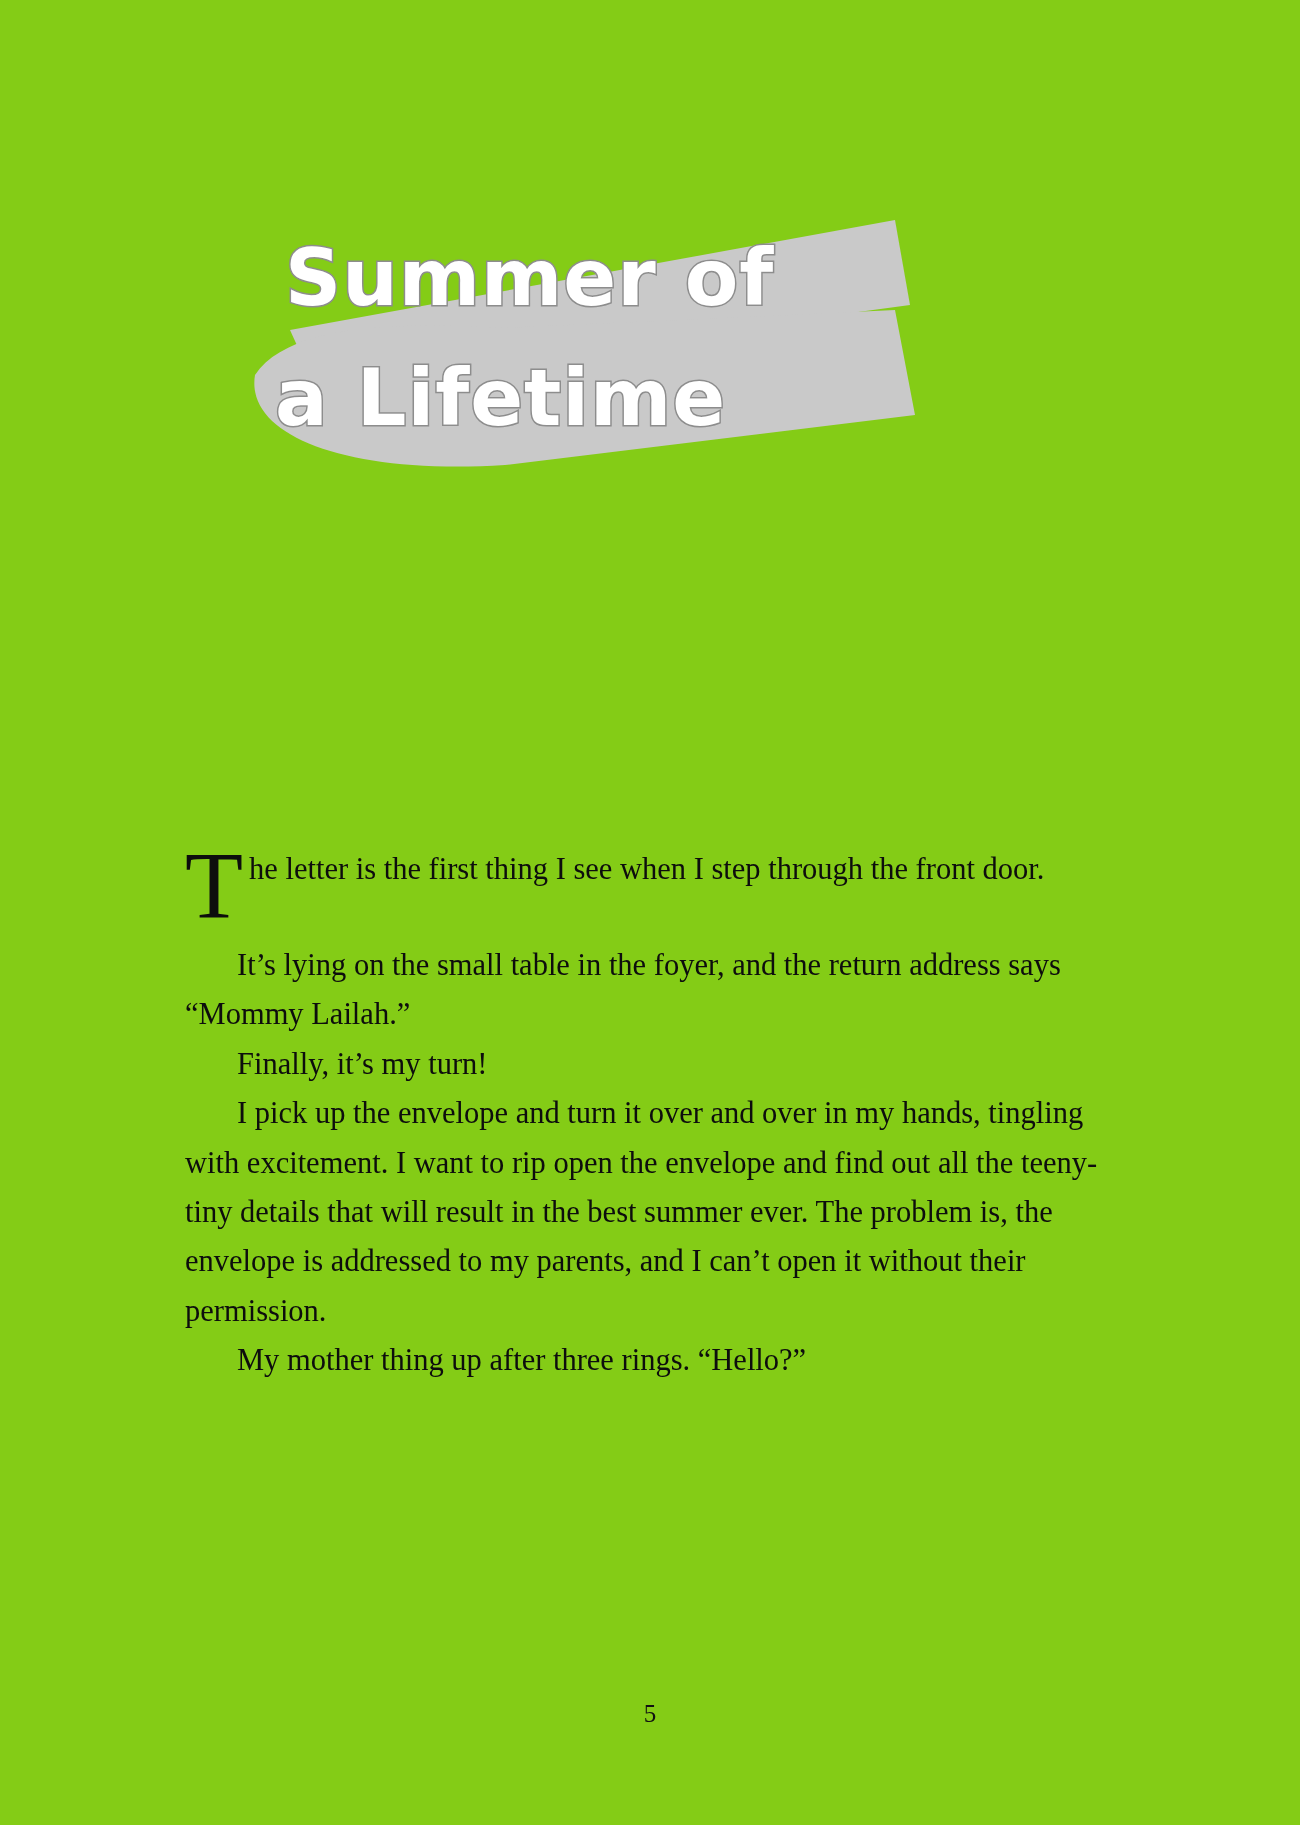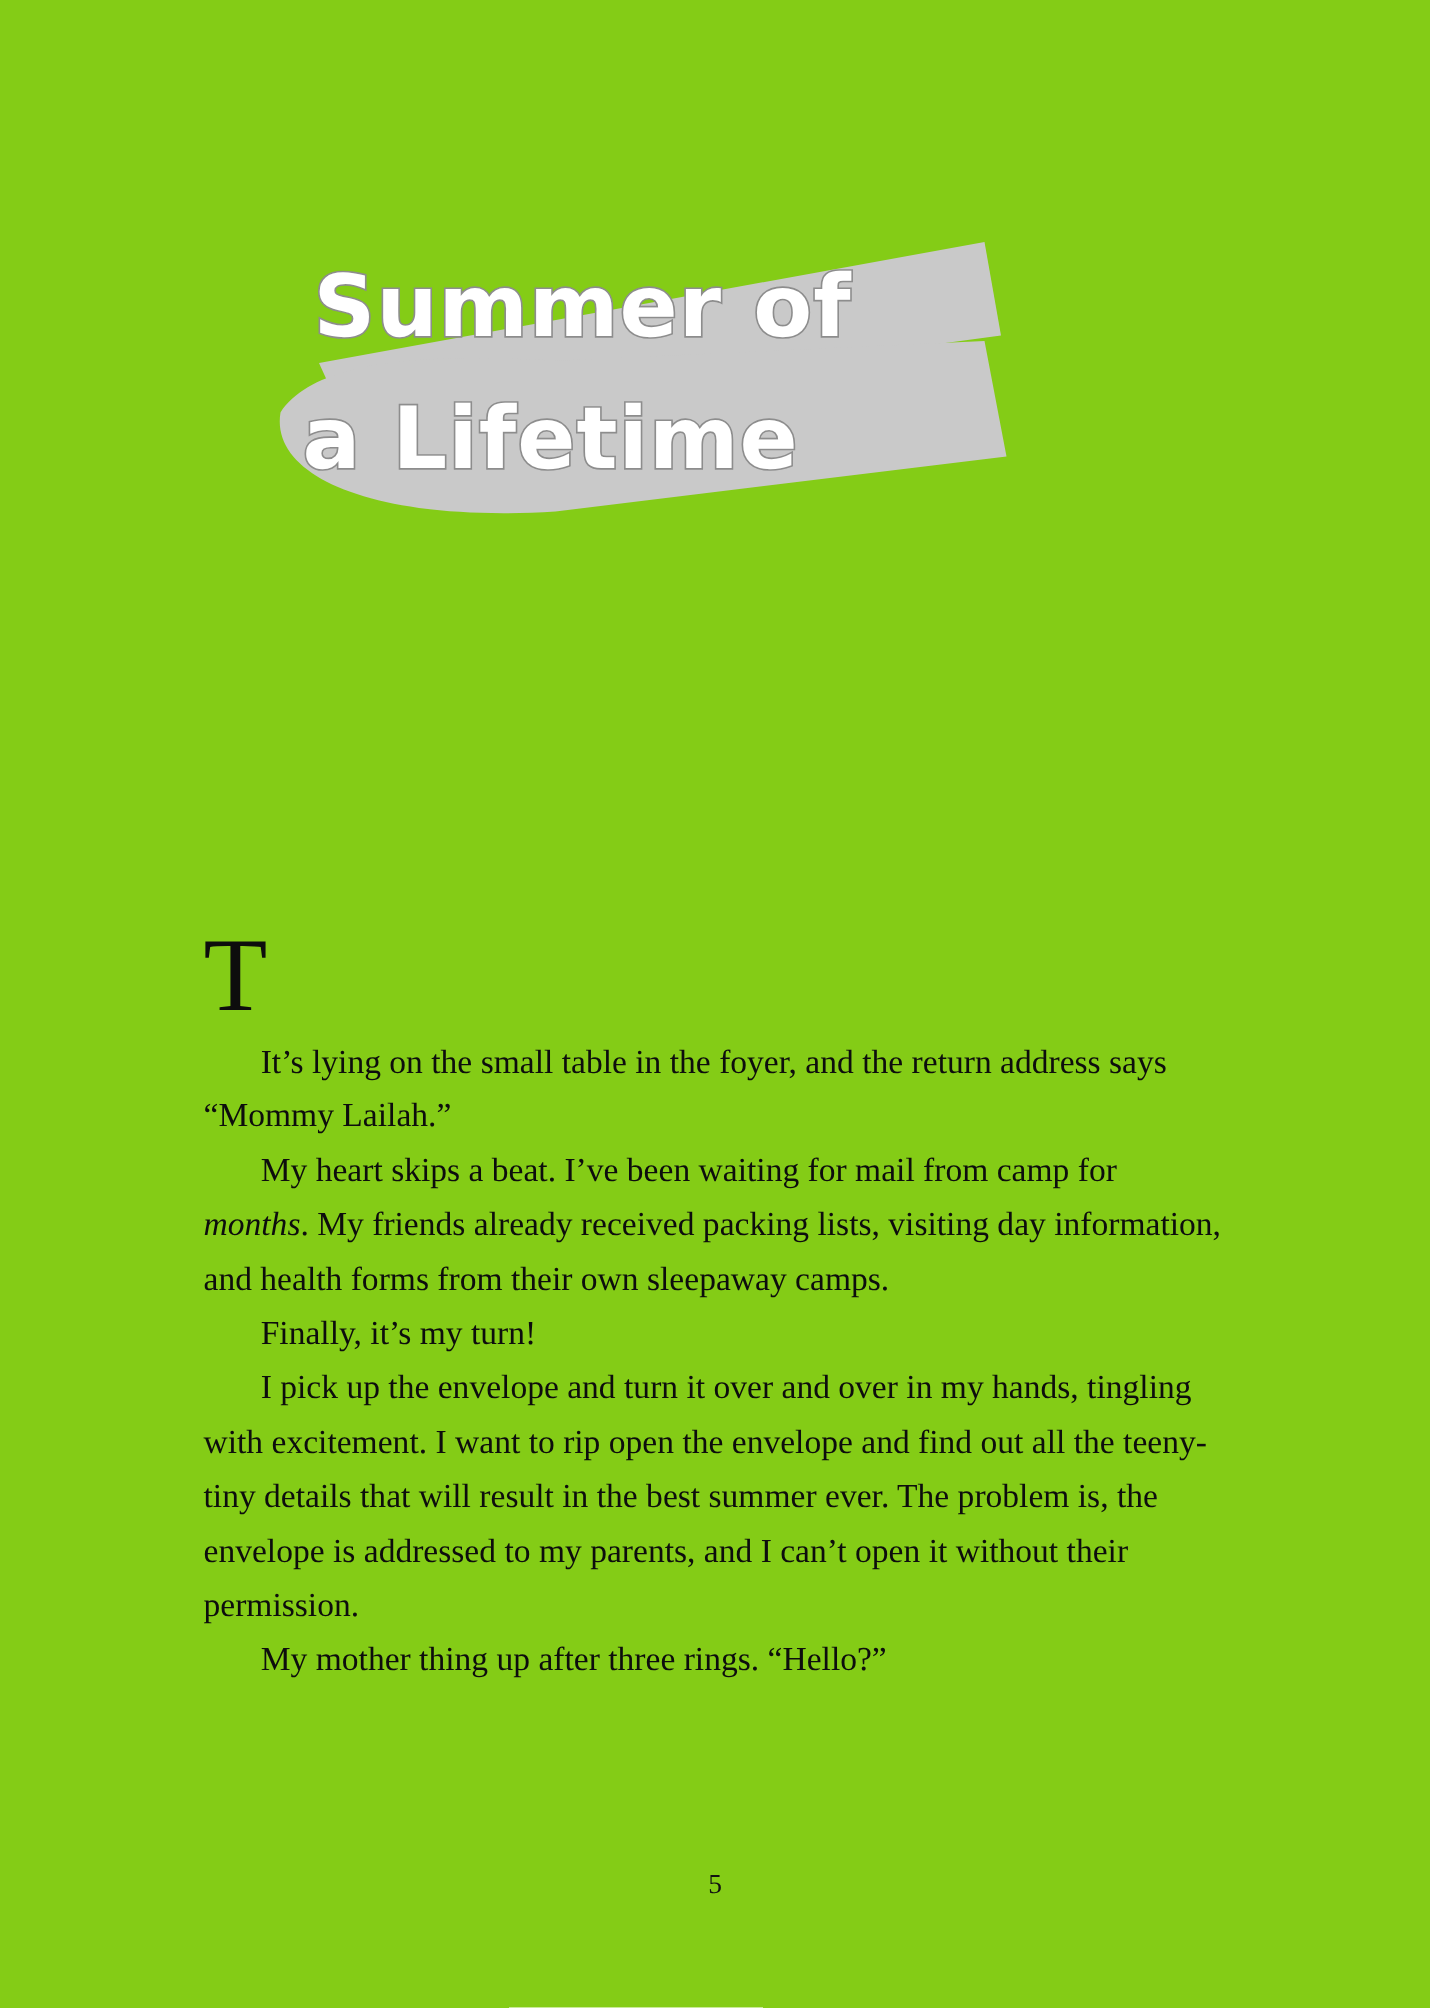--- a/index.html
+++ b/index.html
@@ -97,26 +97,25 @@
       </g>
 
       <text class="title-line title-cap" x="30" y="95">Summer of</text>
       <text class="title-line title-cap" x="20" y="215">a Lifetime</text>
     </svg>
   </div>
 
   <div class="body-text">
 
     <p class="first">
-      <span class="dropcap">T</span>
+      <span class="dropcap">T</span><span>he letter is the first thing I see when I step through the front door.</span>
     </p>
 
     <p><span>It’s lying on the small table in the foyer, and the return address says “Mommy Lailah.”</span></p>
 
-    <p><span>My heart skips a beat. I’ve been waiting for mail from camp for </span><em>months</em><span>. My friends already received packing lists, visiting day information, and health forms from their own sleepaway camps.</span></p>
 
     <p><span>Finally, it’s my turn!</span></p>
 
     <p><span>I pick up the envelope and turn it over and over in my hands, tingling with excitement. I want to rip open the envelope and find out all the teeny-tiny details that will result in the best summer ever. The problem is, the envelope is addressed to my parents, and I can’t open it without their permission.</span></p>
 
 
     <p><span>My mother thing up after three rings. “Hello?”</span></p>
 
 
   </div>

